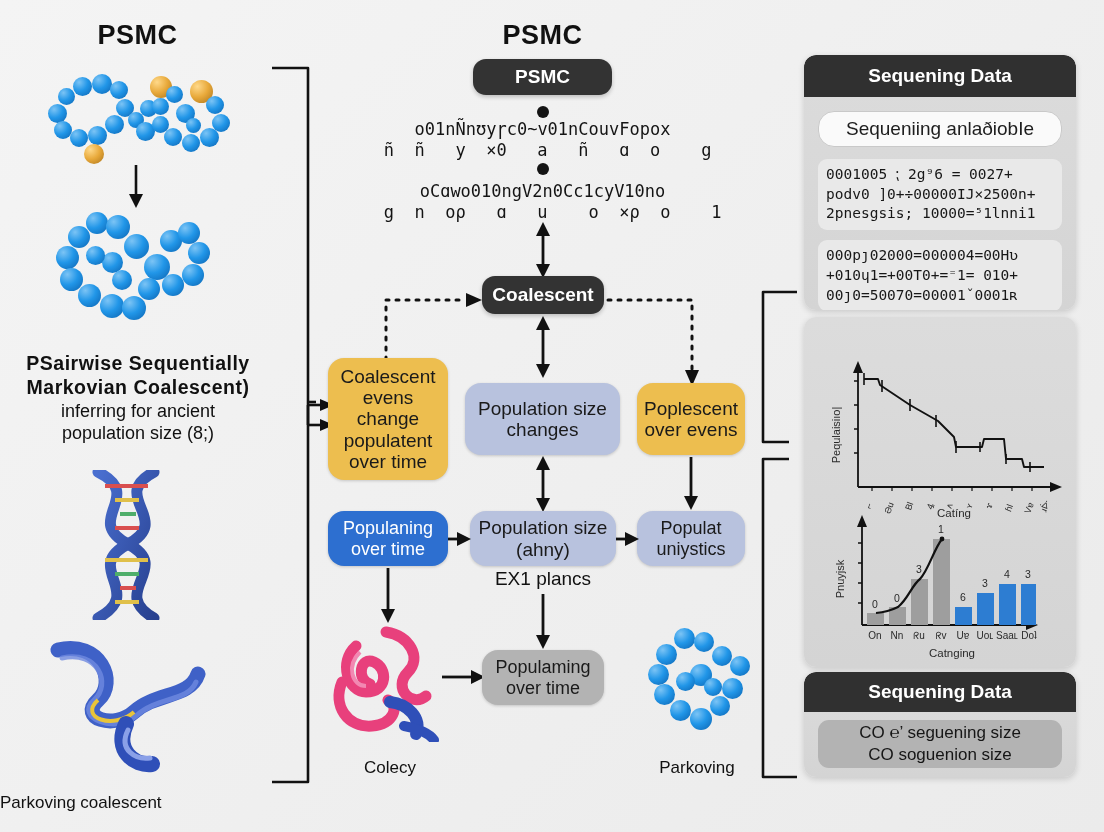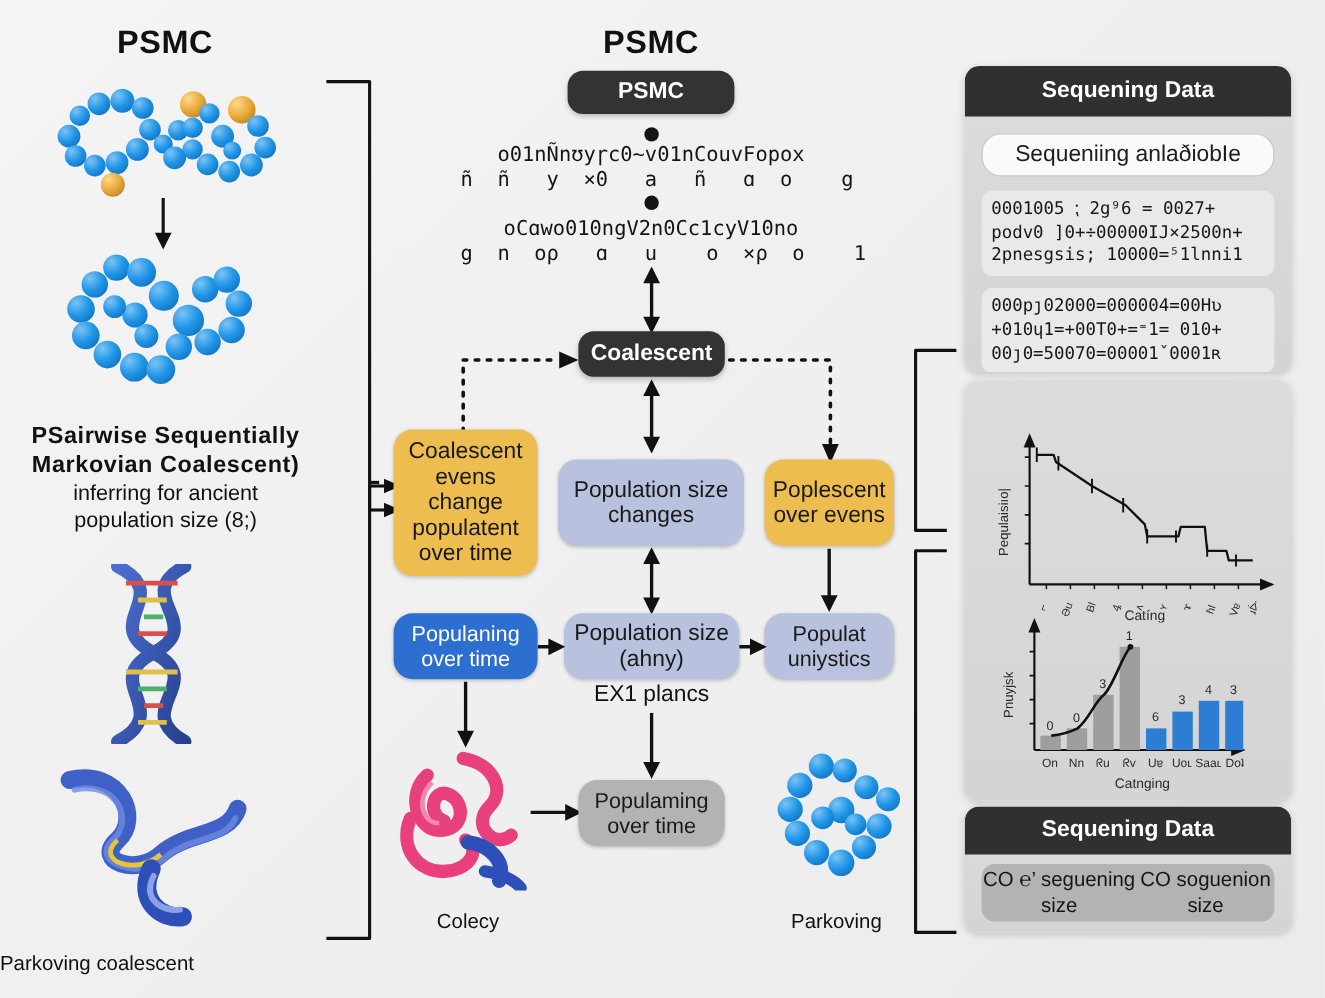--- a/index.html
+++ b/index.html
@@ -60,21 +60,21 @@
     color:#1d1d1d;
   }
   .codeblock{
     background:#e9e9e9;border-radius:9px;color:#171717;
     font-family:"DejaVu Sans Mono",monospace;
     padding:6px 8px;box-sizing:border-box;line-height:1.36;
     white-space:pre-line;
   }
   .graybox{
     background:#b3b3b3;border-radius:11px;color:#161616;
-    display:flex;flex-direction:row;align-items:center;justify-content:center;
+    display:flex;flex-direction:column;align-items:center;justify-content:center;
     text-align:center;line-height:1.3;
   }
 
   
   .mol{position:absolute;}
   .node{position:absolute;border-radius:50%;
         background:radial-gradient(circle at 32% 28%,#7cc4f5 0%,#2196e8 46%,#0c63b0 100%);}
   .node.gold{background:radial-gradient(circle at 32% 28%,#ffd98a 0%,#e8a93a 48%,#a9721a 100%);}
   .tick-lbl{font-family:"Liberation Sans",sans-serif;color:#2a2a2a;}
 </style>

